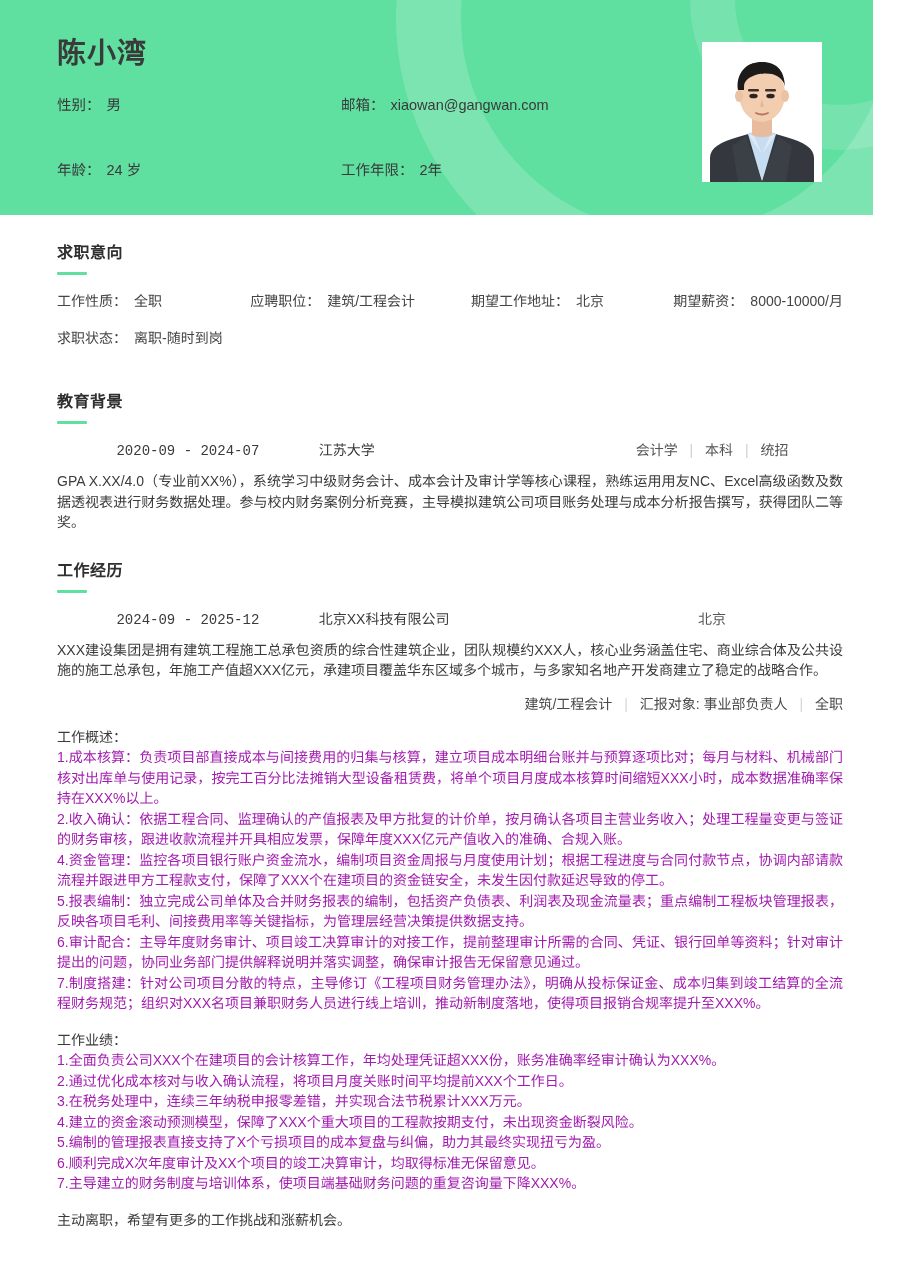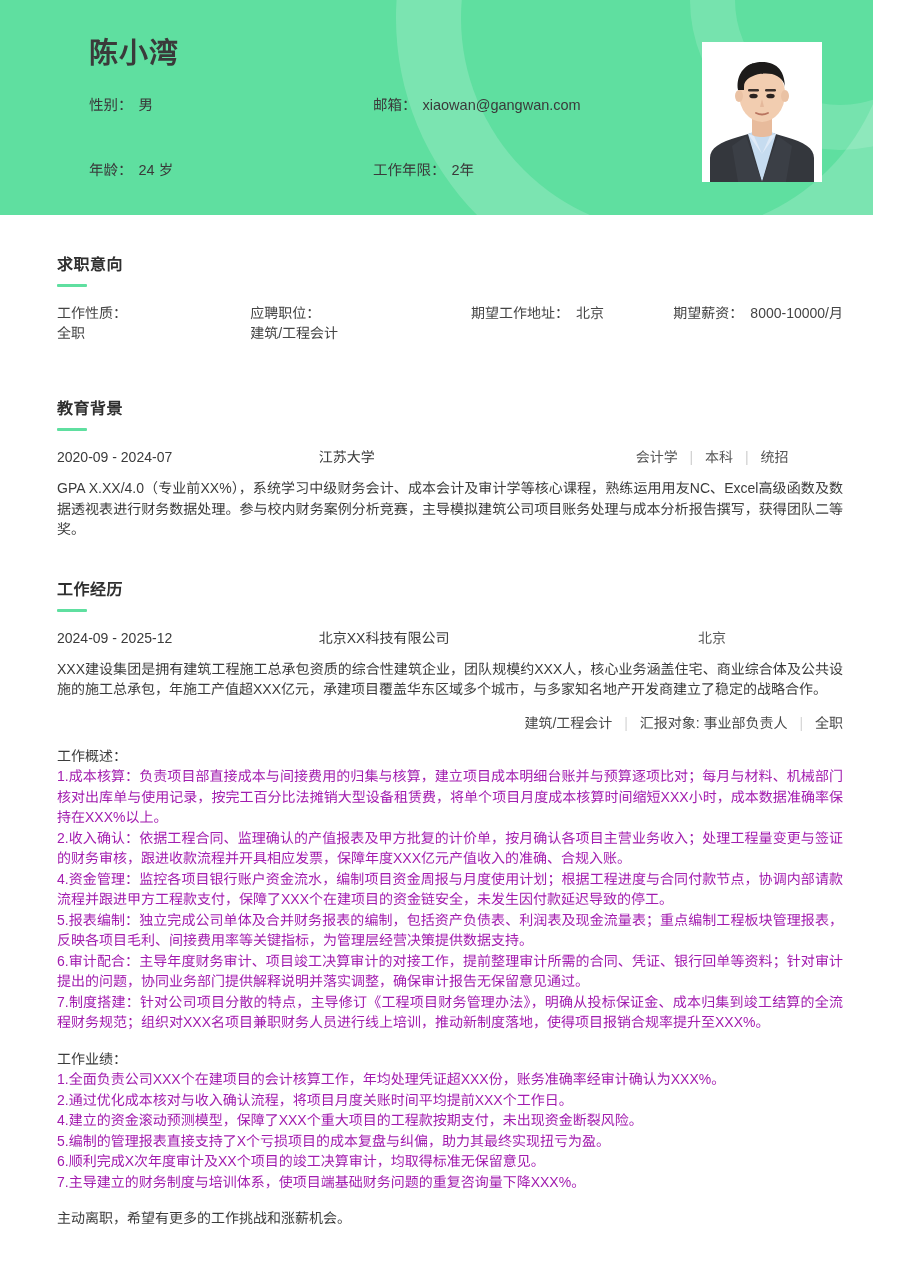--- a/index.html
+++ b/index.html
@@ -20,21 +20,20 @@
     overflow: hidden;
   }
 
   
   .header {
     position: relative;
     width: 873px;
     height: 215px;
     background: #5FDFA0;
     overflow: hidden;
-    padding-left: 32px;
   }
   .header-deco {
     position: absolute;
     inset: 0;
     pointer-events: none;
   }
   .deco-ring {
     position: absolute;
     border-radius: 50%;
     background: rgba(255,255,255,0.18);
@@ -98,21 +97,21 @@
     background: #ffffff;
     overflow: hidden;
   }
   .photo-svg { display: block; width: 120px; height: 140px; }
 
   
   .content {
     padding: 0 57px 30px 57px;
   }
 
-  .section { padding-top: 36px; }
+  .section { padding-top: 24px; }
 
   .section-title {
     font-size: 16px;
     font-weight: bold;
     color: #2f2f2f;
     letter-spacing: 0.5px;
   }
   .section-rule {
     width: 30px;
     height: 3px;
@@ -125,34 +124,34 @@
   
   .intent-row {
     display: flex;
     font-size: 14px;
     color: #444;
     margin-bottom: 17px;
     white-space: nowrap;
   }
   .intent-field { display: flex; align-items: baseline; }
   .intent-field .lbl { margin-right: 7px; }
-  .if-1 { width: 210px; flex-direction: column; }
-  .if-2 { width: 240px; flex-direction: column; }
+  .if-1 { width: 210px; }
+  .if-2 { width: 240px; }
   .if-3 { width: 220px; }
   .if-4 { }
 
   
   .entry-head {
     display: flex;
     align-items: baseline;
     font-size: 14px;
     color: #3a3a3a;
     margin-bottom: 12px;
   }
-  .eh-date { width: 33.3%; text-align: left; }
+  .eh-date { width: 33.3%; text-align: center; font-family: Liberation Mono, monospace; }
   .eh-org  { width: 33.4%; text-align: left; }
   .eh-meta { width: 33.3%; text-align: center; color: #555; }
   .sep {
     display: inline-block;
     margin: 0 8px;
     color: #cfcfcf;
   }
 
   .para {
     font-size: 14px;
@@ -296,20 +295,26 @@
         <div class="intent-field if-3">
           <span class="lbl">期望工作地址：</span>
           <span class="val">北京</span>
         </div>
         <div class="intent-field if-4">
           <span class="lbl">期望薪资：</span>
           <span class="val">8000-10000/月</span>
         </div>
       </div>
 
+      <div class="intent-row">
+        <div class="intent-field if-1">
+          <span class="lbl">求职状态：</span>
+          <span class="val">离职-随时到岗</span>
+        </div>
+      </div>
     </div>
 
     <div class="section">
       <div class="section-title">教育背景</div>
       <div class="section-rule"></div>
 
       <div class="entry-head">
         <div class="eh-date">2020-09 - 2024-07</div>
         <div class="eh-org">江苏大学</div>
         <div class="eh-meta">
@@ -351,20 +356,21 @@
         <div class="bullet">4.资金管理：监控各项目银行账户资金流水，编制项目资金周报与月度使用计划；根据工程进度与合同付款节点，协调内部请款流程并跟进甲方工程款支付，保障了XXX个在建项目的资金链安全，未发生因付款延迟导致的停工。</div>
         <div class="bullet">5.报表编制：独立完成公司单体及合并财务报表的编制，包括资产负债表、利润表及现金流量表；重点编制工程板块管理报表，反映各项目毛利、间接费用率等关键指标，为管理层经营决策提供数据支持。</div>
         <div class="bullet">6.审计配合：主导年度财务审计、项目竣工决算审计的对接工作，提前整理审计所需的合同、凭证、银行回单等资料；针对审计提出的问题，协同业务部门提供解释说明并落实调整，确保审计报告无保留意见通过。</div>
         <div class="bullet">7.制度搭建：针对公司项目分散的特点，主导修订《工程项目财务管理办法》，明确从投标保证金、成本归集到竣工结算的全流程财务规范；组织对XXX名项目兼职财务人员进行线上培训，推动新制度落地，使得项目报销合规率提升至XXX%。</div>
       </div>
 
       <div class="block">
         <div class="block-title">工作业绩：</div>
         <div class="bullet">1.全面负责公司XXX个在建项目的会计核算工作，年均处理凭证超XXX份，账务准确率经审计确认为XXX%。</div>
         <div class="bullet">2.通过优化成本核对与收入确认流程，将项目月度关账时间平均提前XXX个工作日。</div>
+        <div class="bullet">3.在税务处理中，连续三年纳税申报零差错，并实现合法节税累计XXX万元。</div>
         <div class="bullet">4.建立的资金滚动预测模型，保障了XXX个重大项目的工程款按期支付，未出现资金断裂风险。</div>
         <div class="bullet">5.编制的管理报表直接支持了X个亏损项目的成本复盘与纠偏，助力其最终实现扭亏为盈。</div>
         <div class="bullet">6.顺利完成X次年度审计及XX个项目的竣工决算审计，均取得标准无保留意见。</div>
         <div class="bullet">7.主导建立的财务制度与培训体系，使项目端基础财务问题的重复咨询量下降XXX%。</div>
       </div>
 
       <div class="closing">主动离职，希望有更多的工作挑战和涨薪机会。</div>
     </div>
 
   </div>

